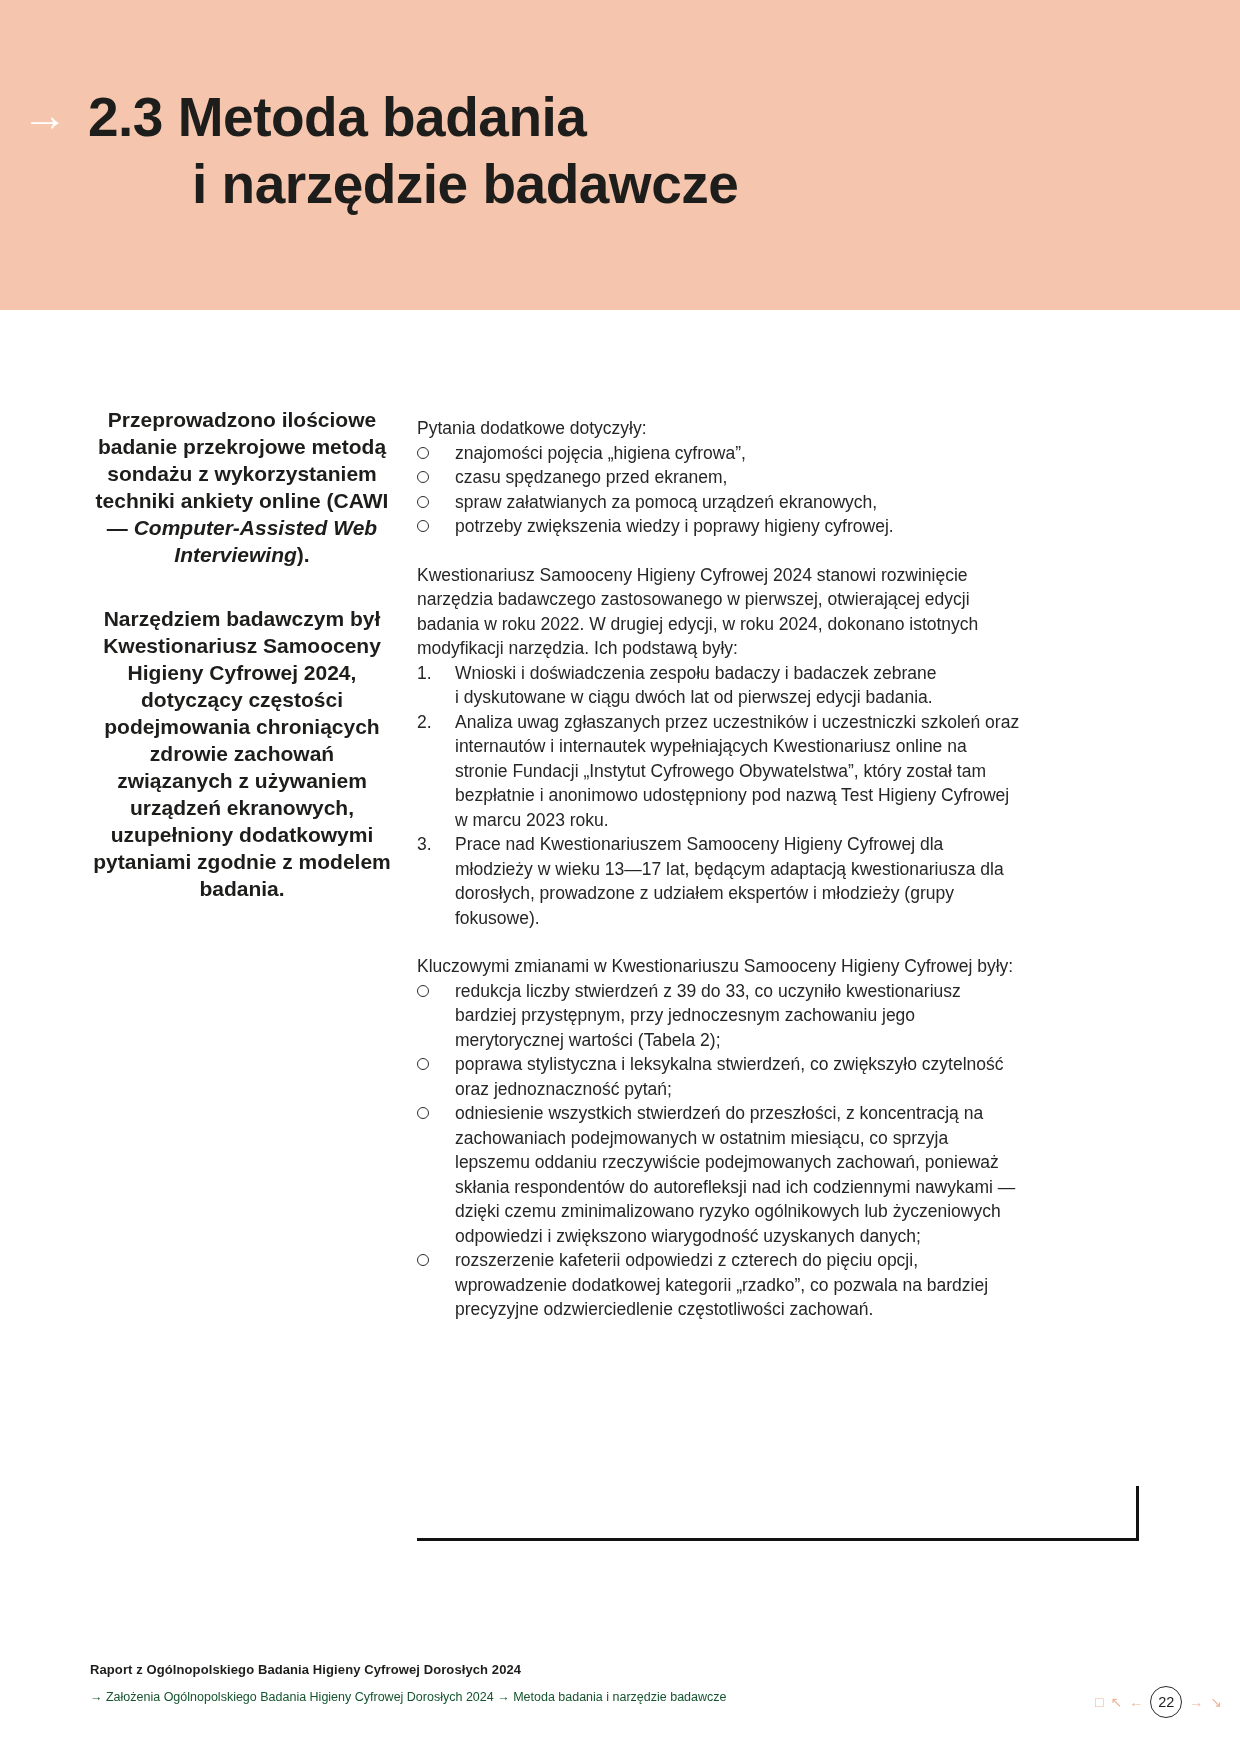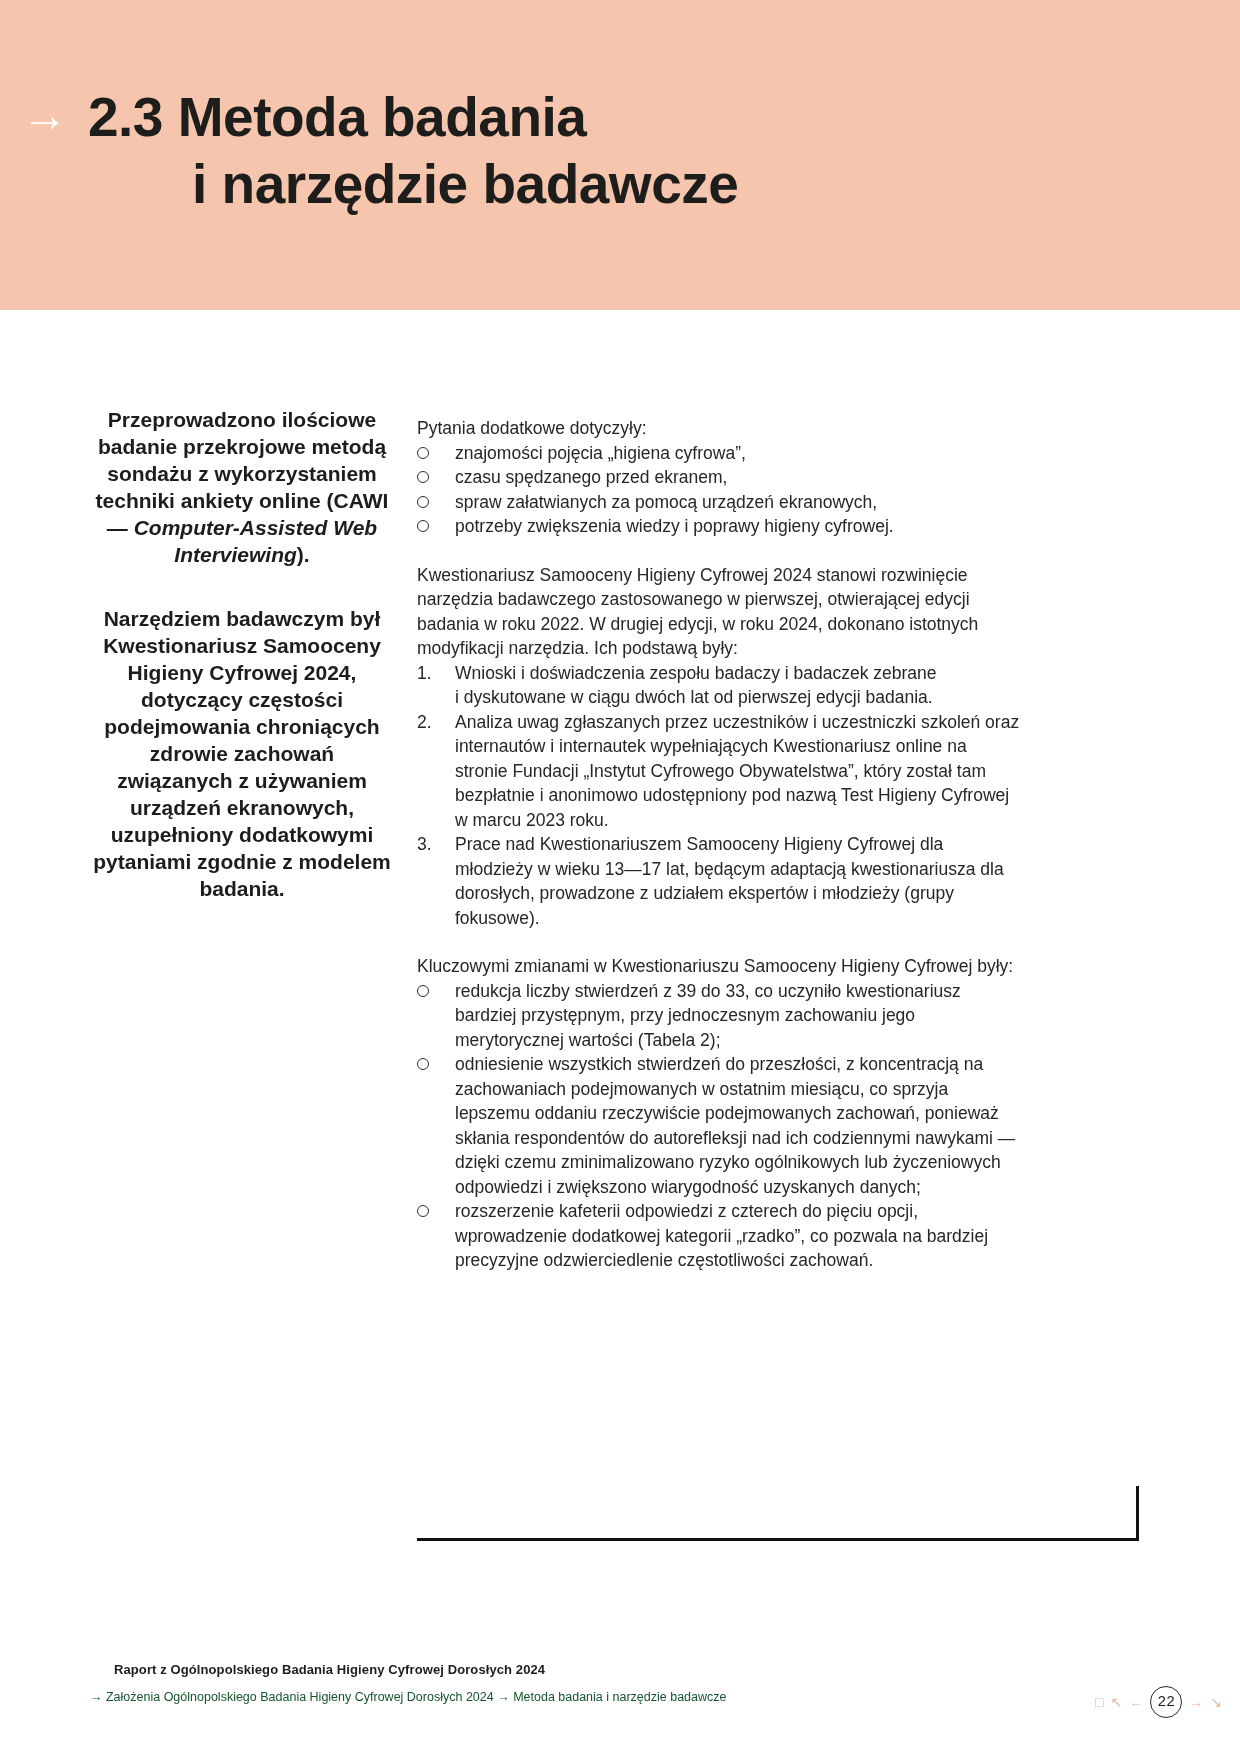--- a/index.html
+++ b/index.html
@@ -57,37 +57,37 @@
     background:#121212;
   }
   .v-line {
     position:absolute; left:1136px; top:1486px; width:3px; height:55px;
     background:#121212;
   }
 
   
   .footer-line1 {
     position:absolute; left:90px; top:1662px;
-    font-size:13px; font-weight:700; letter-spacing:0.1px; color:#1d1d1b;margin-left:24px;
+    font-size:13px; font-weight:700; letter-spacing:0.1px; color:#1d1d1b;
   }
   .footer-line2 {
     position:absolute; left:90px; top:1690px;
     font-size:12.5px; font-weight:400; color:#14532d;text-align:center;
   }
 
   .pagination {
     position:absolute; right:18px; top:1686px;
     display:flex; align-items:center; gap:7px;
     color:#edb49b; font-size:14px; line-height:1;
   }
   .pagination .nav-glyph { cursor:pointer; }
   .page-badge {
     width:32px; height:32px; border:1.5px solid #2a2a2a; border-radius:50%;
     display:flex; align-items:center; justify-content:center;
-    color:#1d1d1b; font-size:14.5px;font-family:Liberation Mono, monospace;
+    color:#1d1d1b; font-size:14.5px;
   }
 </style>
 </head>
 <body>
 
 <div class="band">
   <span class="header-arrow">→</span>
   <div class="page-title">
     <div class="line1">2.3 Metoda badania</div>
     <div class="line2">i narzędzie badawcze</div>
@@ -138,20 +138,24 @@
   </div>
 
   <div class="block">
     <p>Kluczowymi zmianami w Kwestionariuszu Samooceny Higieny Cyfrowej były:</p>
     <div class="li">
       <span class="marker"><span class="circle-bullet"></span></span>
       <span class="txt">redukcja liczby stwierdzeń z 39 do 33, co uczyniło kwestionariusz bardziej przystępnym, przy jednoczesnym zachowaniu jego merytorycznej wartości (Tabela 2);</span>
     </div>
     <div class="li">
       <span class="marker"><span class="circle-bullet"></span></span>
+      <span class="txt">poprawa stylistyczna i leksykalna stwierdzeń, co zwiększyło czytelność oraz jednoznaczność pytań;</span>
+    </div>
+    <div class="li">
+      <span class="marker"><span class="circle-bullet"></span></span>
       <span class="txt">odniesienie wszystkich stwierdzeń do przeszłości, z koncentracją na zachowaniach podejmowanych w ostatnim miesiącu, co sprzyja lepszemu oddaniu rzeczywiście podejmowanych zachowań, ponieważ skłania respondentów do autorefleksji nad ich codziennymi nawykami — dzięki czemu zminimalizowano ryzyko ogólnikowych lub życzeniowych odpowiedzi i zwiększono wiarygodność uzyskanych danych;</span>
     </div>
     <div class="li">
       <span class="marker"><span class="circle-bullet"></span></span>
       <span class="txt">rozszerzenie kafeterii odpowiedzi z czterech do pięciu opcji, wprowadzenie dodatkowej kategorii „rzadko”, co pozwala na bardziej precyzyjne odzwierciedlenie częstotliwości zachowań.</span>
     </div>
   </div>
 
 </div>
 

